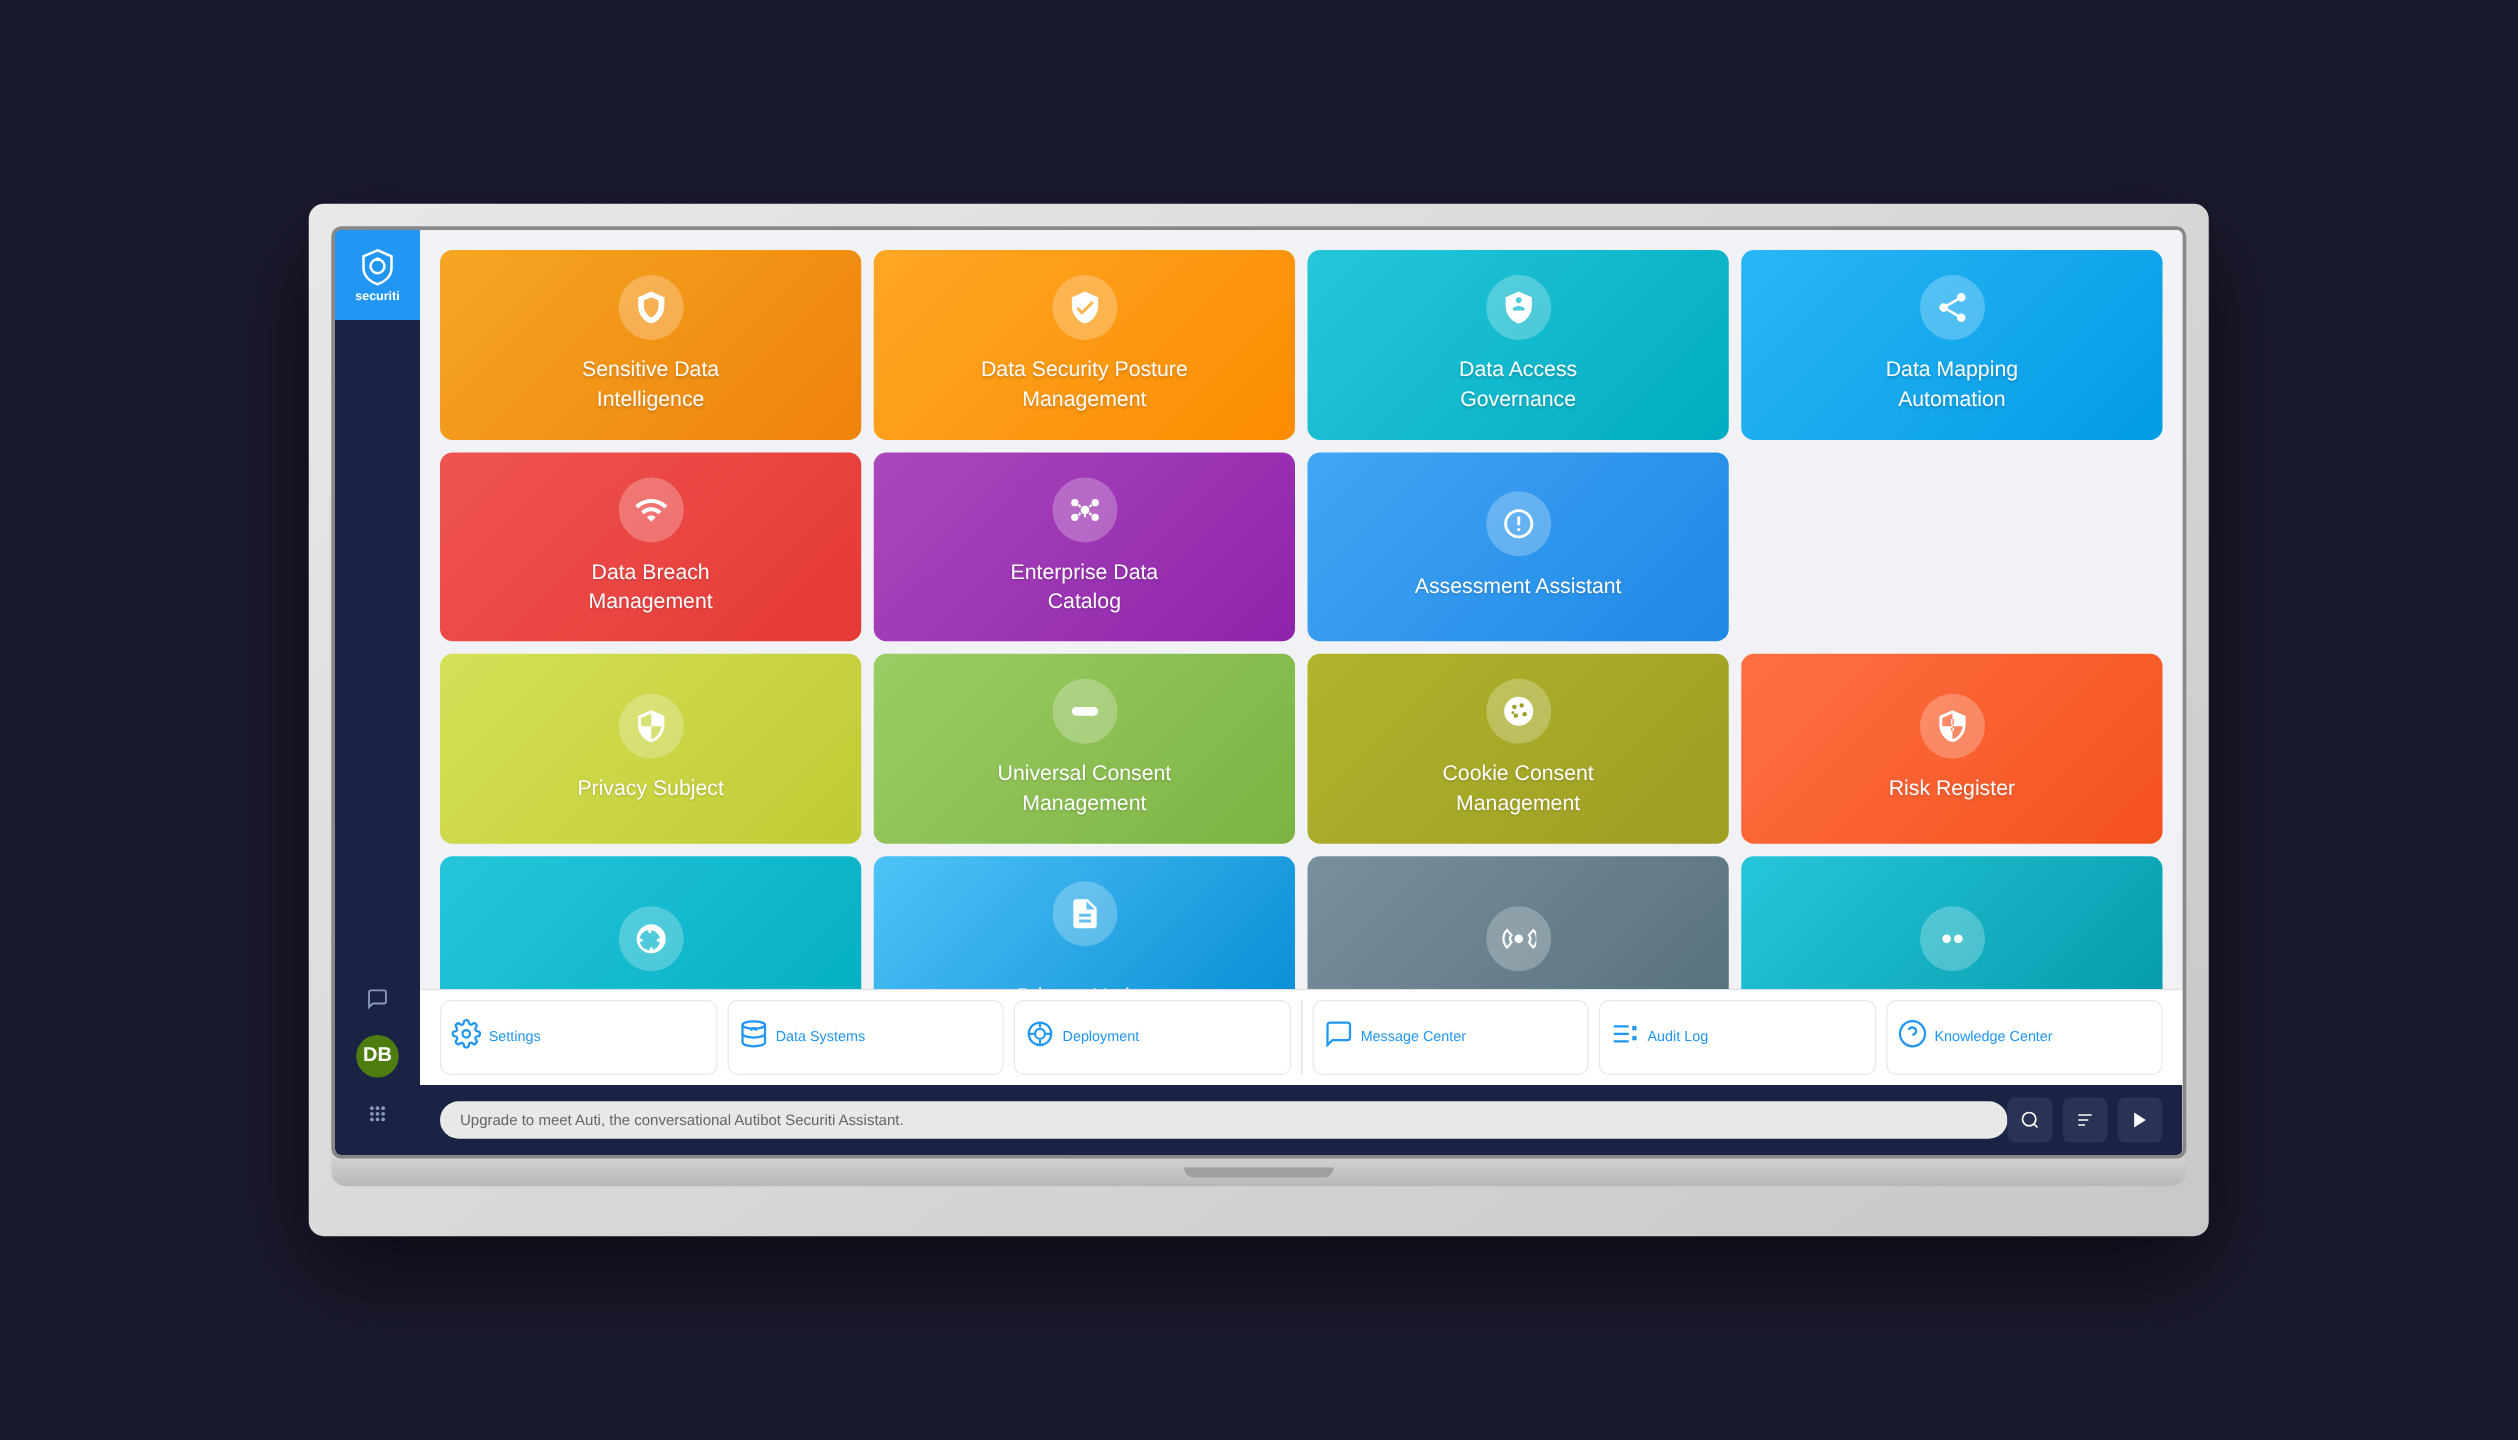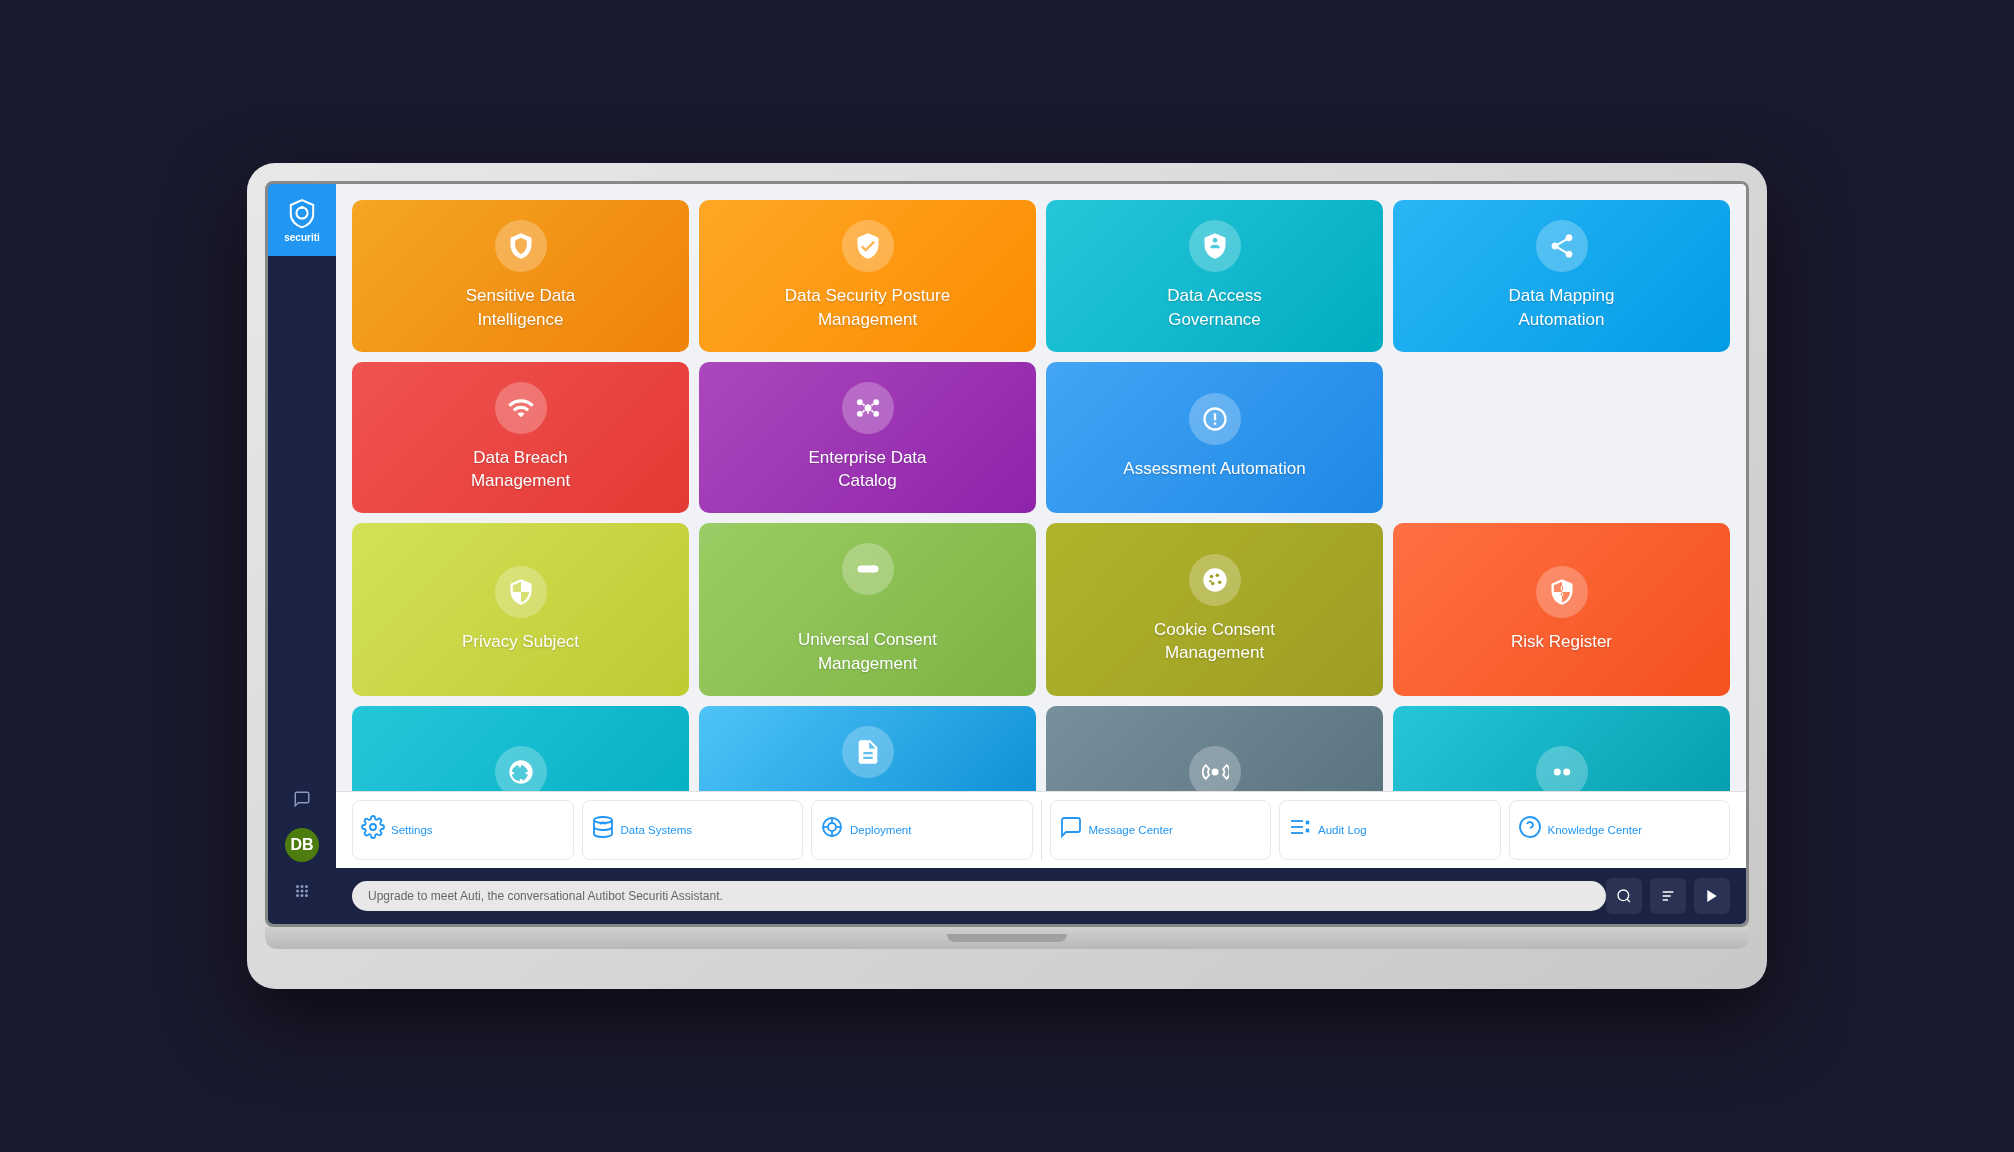--- a/index.html
+++ b/index.html
@@ -6,21 +6,21 @@
     body {
       background: #1a1a2e;
       display: flex;
       align-items: center;
       justify-content: center;
       min-height: 100vh;
       font-family: 'Segoe UI', Arial, sans-serif;
     }
     .laptop-outer {
       background: linear-gradient(145deg, #e8e8e8, #c8c8c8);
-      border-radius: 28px;
+      border-radius: 12px;
       padding: 18px 18px 40px 18px;
       box-shadow: 0 30px 80px rgba(0,0,0,0.6);
       width: 1520px;
       position: relative;
     }
     .laptop-screen {
       background: #f0f0f0;
       border-radius: 8px;
       overflow: hidden;
       border: 3px solid #888;
@@ -186,21 +186,21 @@
     
     .tile-orange { background: linear-gradient(135deg, #f5a623, #f0820a); }
     .tile-amber { background: linear-gradient(135deg, #ffa726, #fb8c00); }
     .tile-teal { background: linear-gradient(135deg, #26c6da, #00acc1); }
     .tile-sky { background: linear-gradient(135deg, #29b6f6, #039be5); }
     .tile-red { background: linear-gradient(135deg, #ef5350, #e53935); }
     .tile-pink { background: linear-gradient(135deg, #ec407a, #d81b60); }
     .tile-purple { background: linear-gradient(135deg, #ab47bc, #8e24aa); }
     .tile-blue { background: linear-gradient(135deg, #42a5f5, #1e88e5); }
     .tile-lime { background: linear-gradient(135deg, #d4e157, #c0ca33); }
-    .tile-green-yellow { background: linear-gradient(135deg, #9ccc65, #7cb342); gap: 21px; }
+    .tile-green-yellow { background: linear-gradient(135deg, #9ccc65, #7cb342); }
     .tile-olive { background: linear-gradient(135deg, #afb42b, #9e9d24); padding-left: 10px; }
     .tile-deep-orange { background: linear-gradient(135deg, #ff7043, #f4511e); }
     .tile-cyan { background: linear-gradient(135deg, #26c6da, #00acc1); }
     .tile-light-blue { background: linear-gradient(135deg, #4fc3f7, #0288d1); gap: 16px; }
     .tile-grey { background: linear-gradient(135deg, #78909c, #546e7a); }
     .tile-blue2 { background: linear-gradient(135deg, #26c6da, #0097a7); }
 
     .icon-circle {
       width: 52px;
       height: 52px;
@@ -330,21 +330,21 @@
                   </svg>
               </div>
               <span class="tile-label">Enterprise Data<br>Catalog</span>
             </div>
             <div class="tile tile-blue">
               <div class="icon-circle">
                 <svg viewBox="0 0 24 24">
                     <path d="M12 2C6.48 2 2 6.48 2 12s4.48 10 10 10 10-4.48 10-10S17.52 2 12 2zm0 18c-4.41 0-8-3.59-8-8s3.59-8 8-8 8 3.59 8 8-3.59 8-8 8zm-1-13h2v6h-2zm0 8h2v2h-2z"></path>
                   </svg>
               </div>
-              <span class="tile-label">Assessment Automation</span>
+              <span class="tile-label">Assessment Assistant</span>
             </div>
           </div>
 
           <div class="tile-grid">
             <div class="tile tile-lime">
               <div class="icon-circle">
                 <svg viewBox="0 0 24 24">
                     <path d="M12 1L3 5v6c0 5.55 3.84 10.74 9 12 5.16-1.26 9-6.45 9-12V5l-9-4zm0 10.99h7c-.53 4.12-3.28 7.79-7 8.94V12H5V6.3l7-3.11v8.8z"></path>
                   </svg>
               </div>

